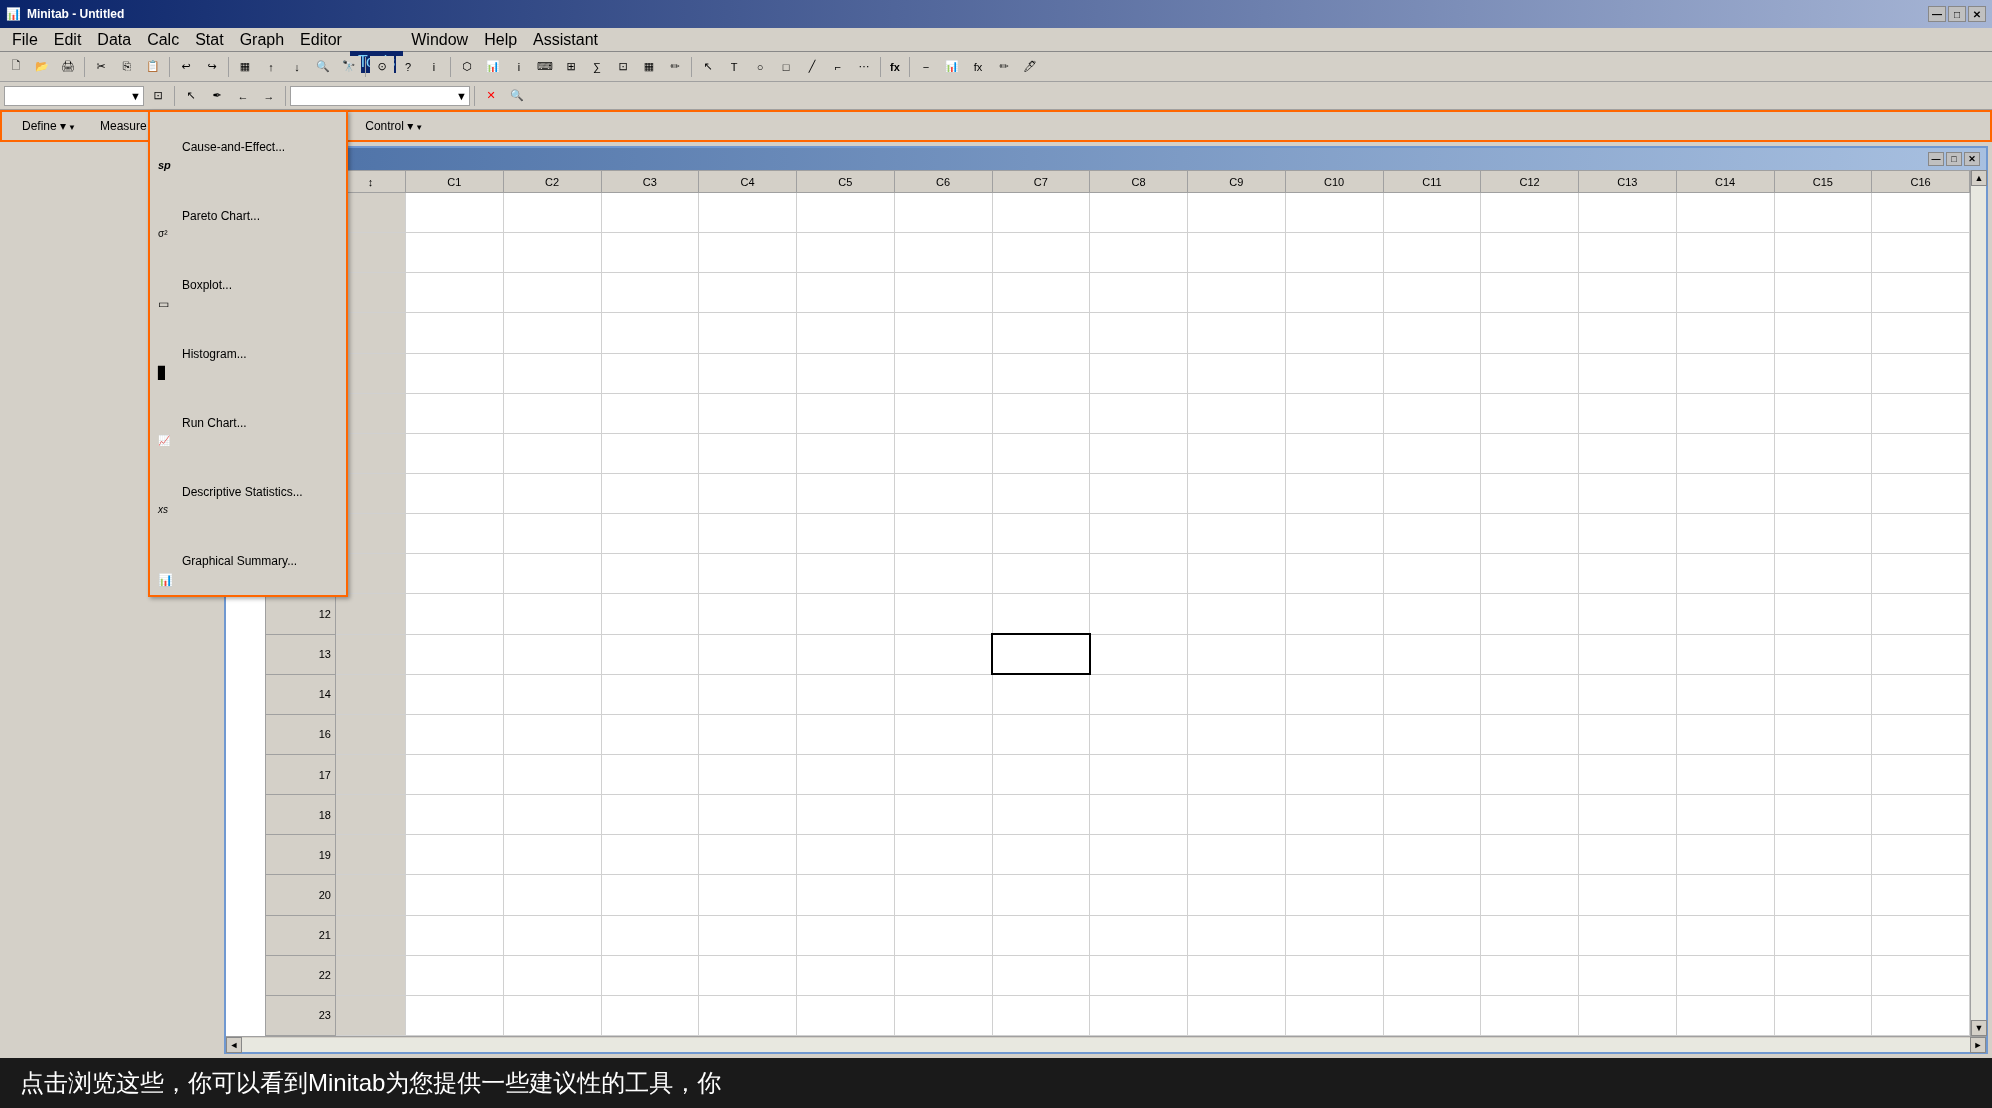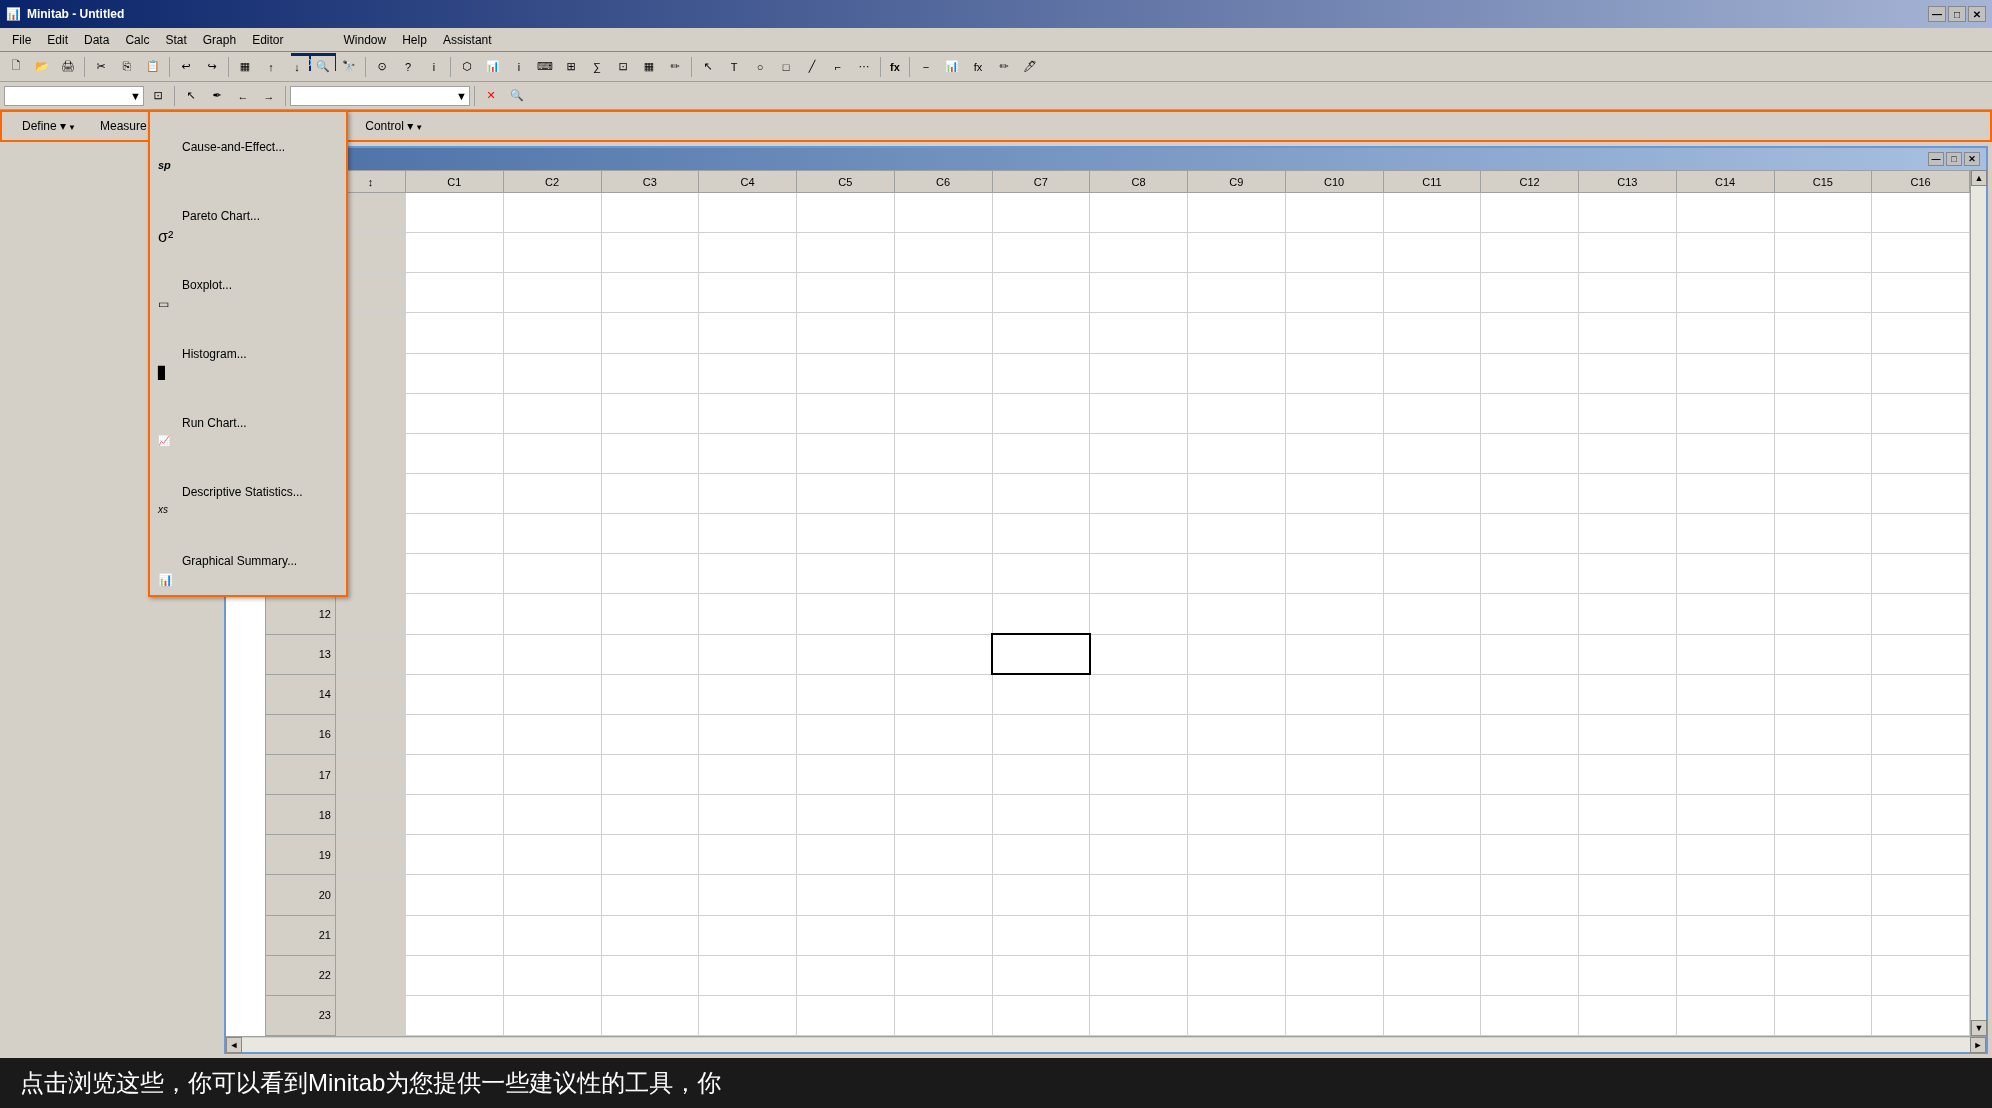--- a/index.html
+++ b/index.html
@@ -30,21 +30,21 @@
       background: #d4d0c8;
       height: 24px;
       display: flex;
       align-items: center;
       border-bottom: 1px solid #888;
       padding: 0 4px;
     }
     .menu-item {
       padding: 2px 8px;
       cursor: pointer;
-      font-size: 12px;
+      font-size: 16px;
     }
     .menu-item.active { background: #0a246a; color: #7dd3fc; margin-top: 44px; }
 
     
     #toolbar1 {
       background: #d4d0c8;
       height: 30px;
       display: flex;
       align-items: center;
       padding: 2px 4px;
@@ -326,21 +326,21 @@
     <button class="dmaic-btn has-dropdown">Improve ▾</button>
     <button class="dmaic-btn has-dropdown">Control ▾</button>
   </div>
 
   <div id="analyze-dropdown">
     <div class="dropdown-item">
       <span class="dropdown-icon" style="font-size:11px;font-style:italic;font-weight:bold;">sp</span>
       <span>Cause-and-Effect...</span>
     </div>
     <div class="dropdown-item">
-      <span class="dropdown-icon" style="font-size:16px;">σ²</span>
+      <span class="dropdown-icon" style="font-size:10px;">σ²</span>
       <span>Pareto Chart...</span>
     </div>
     <div class="dropdown-item">
       <span class="dropdown-icon" style="font-size:12px;">▭</span>
       <span>Boxplot...</span>
     </div>
     <div class="dropdown-item">
       <span class="dropdown-icon" style="font-size:12px;">▊</span>
       <span>Histogram...</span>
     </div>

